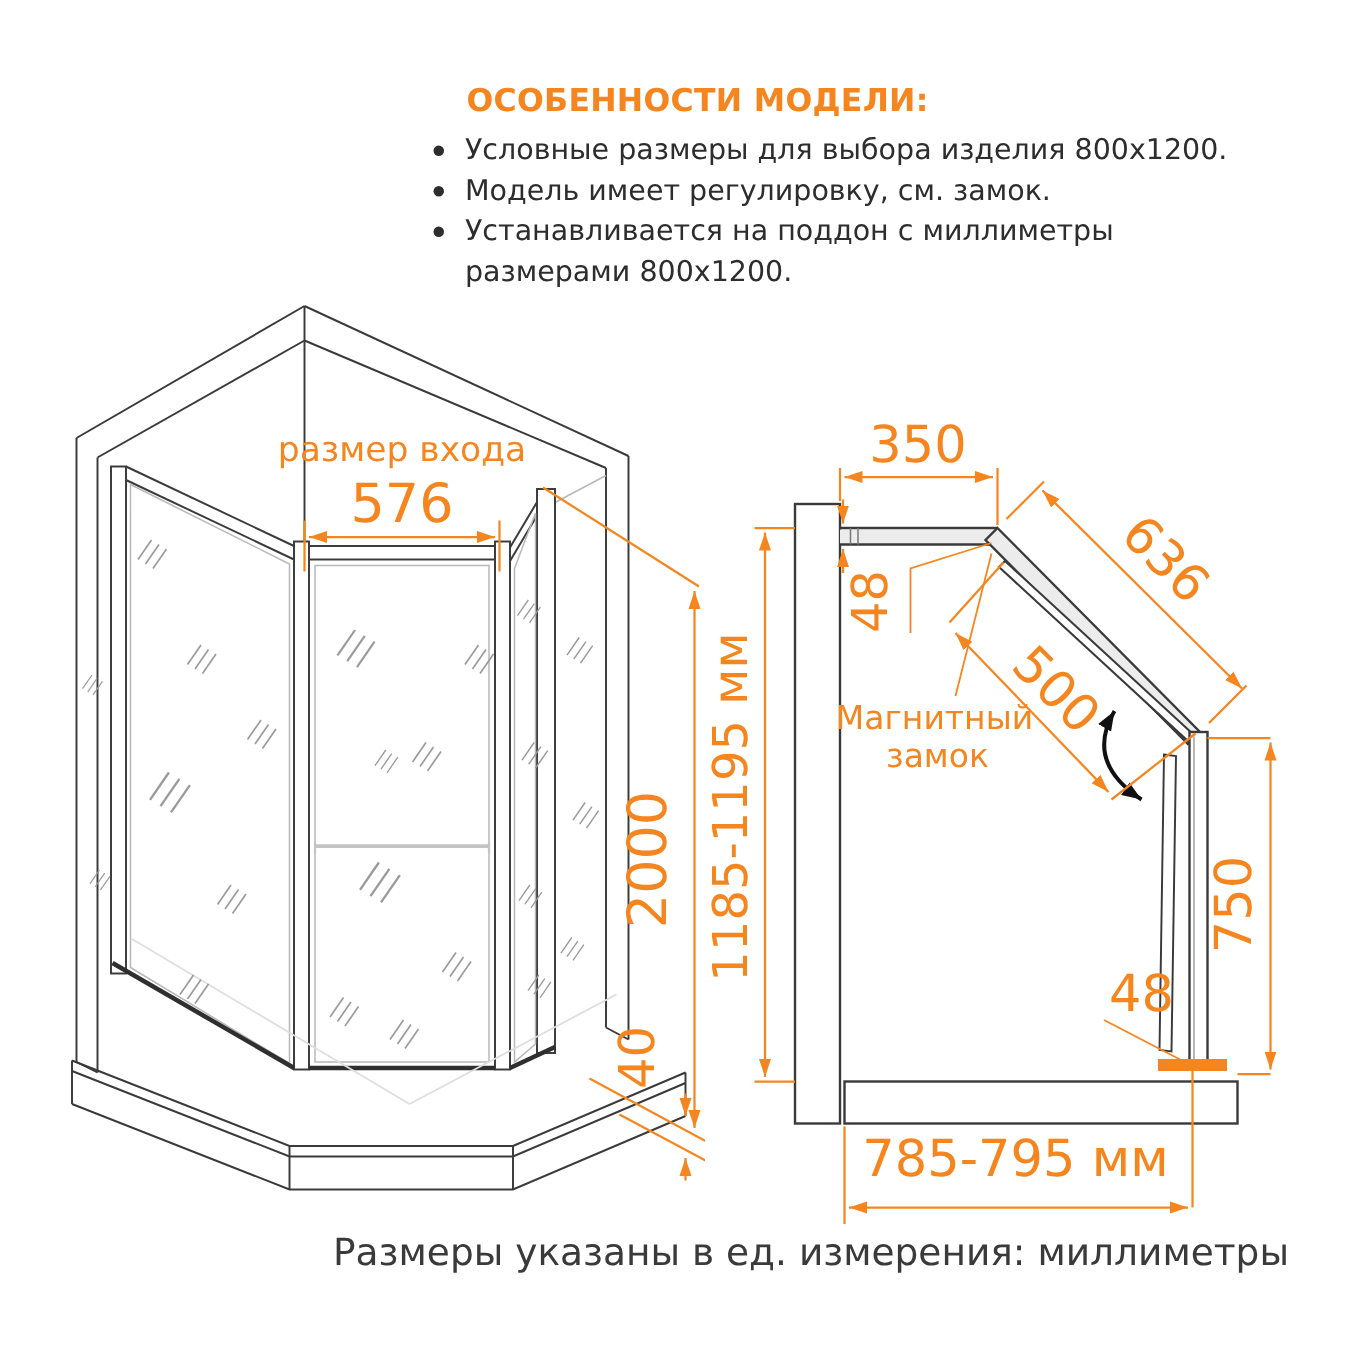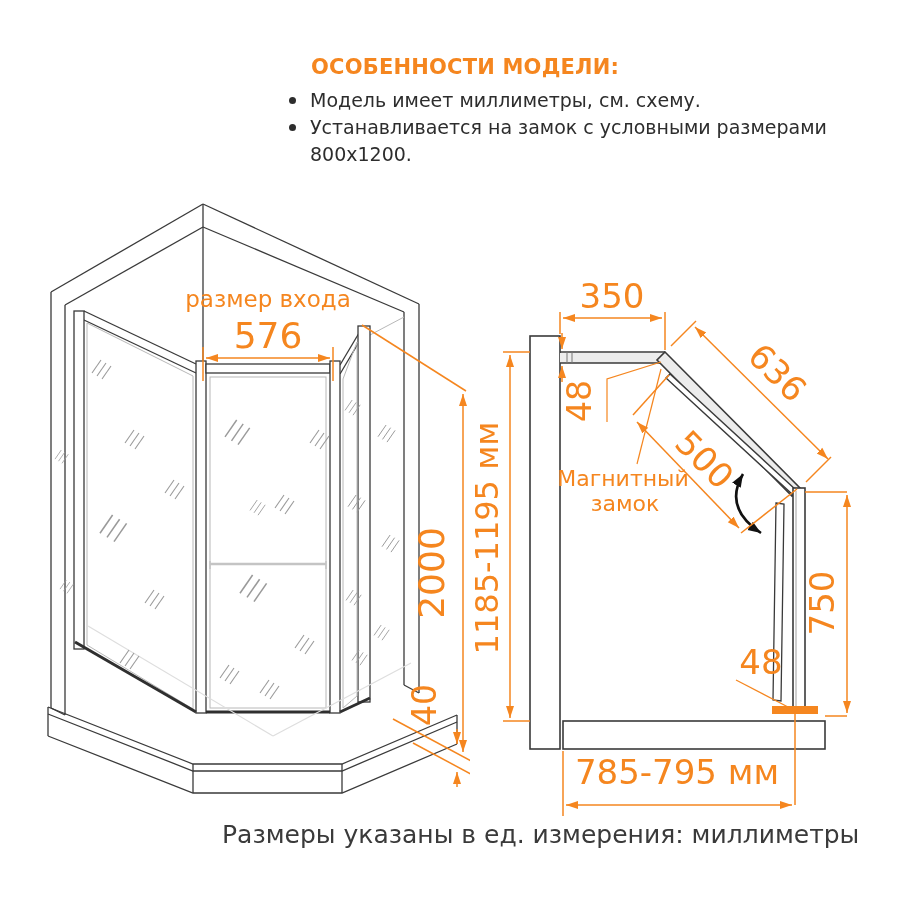--- a/index.html
+++ b/index.html
@@ -18,25 +18,29 @@
 </head>
 <body>
 
 <div class="page">
 
   <div class="header">
     <div class="title">ОСОБЕННОСТИ МОДЕЛИ:</div>
     <ul class="bullets">
       <li>
           <span class="dot"></span>
-          <span>Модель имеет миллиметры, см. схему.</span>
+          <span>Условные размеры для выбора изделия 800x1200.</span>
         </li>
       <li>
           <span class="dot"></span>
-          <span>Устанавливается на замок с условными размерами 800x1200.</span>
+          <span>Модель имеет регулировку, см. замок.</span>
+        </li>
+      <li>
+          <span class="dot"></span>
+          <span>Устанавливается на поддон с миллиметры размерами 800x1200.</span>
         </li>
     </ul>
   </div>
 
   <svg style="position:absolute;left:30px;top:195px" width="440" height="615" viewBox="0 0 440 615">
     <defs>
       <marker id="ao1" markerUnits="userSpaceOnUse" markerWidth="13" markerHeight="10" refX="12" refY="5" orient="auto-start-reverse">
         <path d="M0,1 L12,5 L0,9 Z" fill="#f5861f"></path>
       </marker>
       <g id="h3" stroke="#9a9a9a" stroke-width="1.1">

